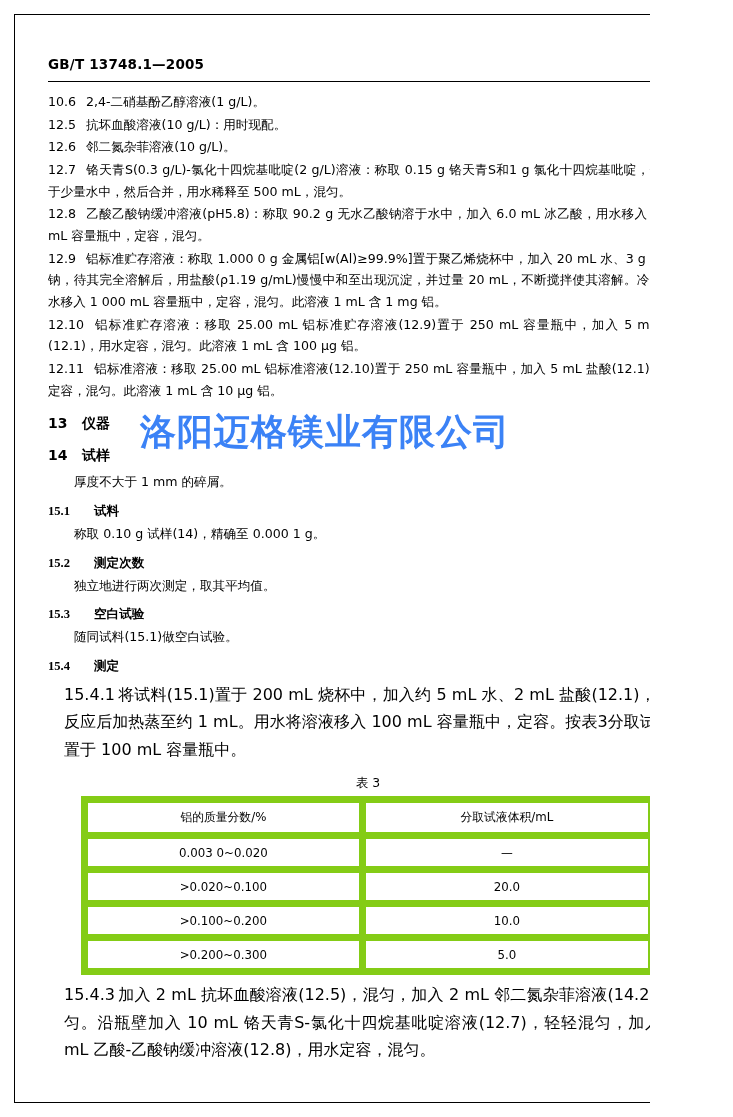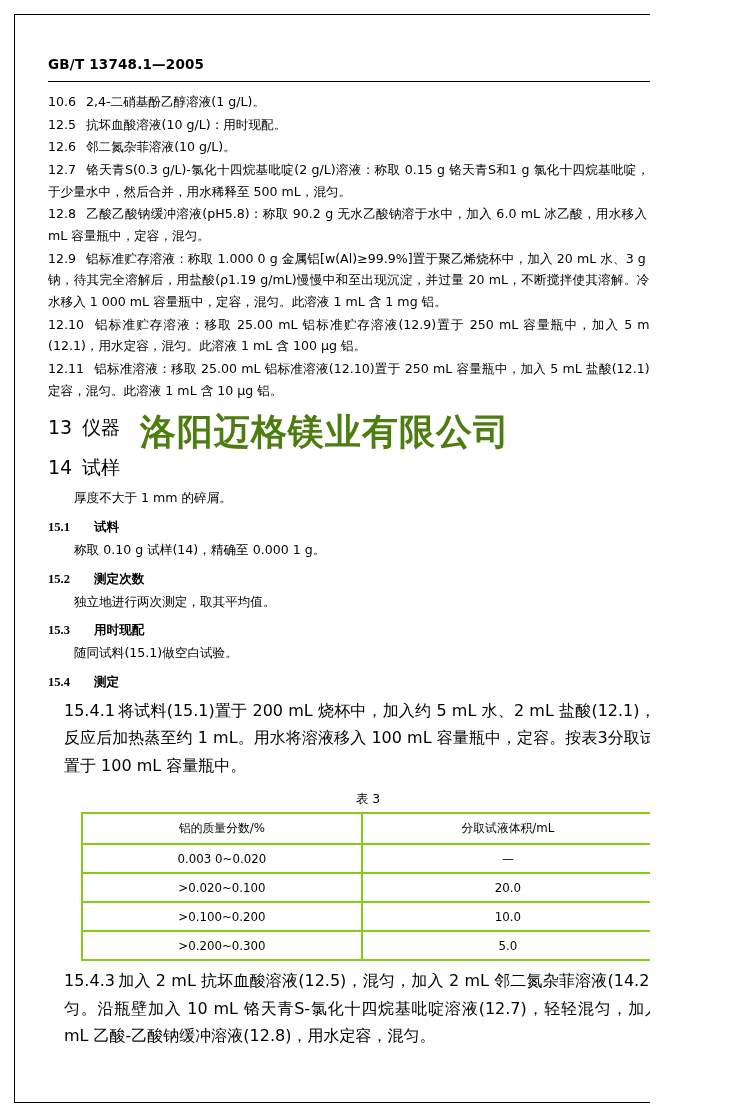--- a/index.html
+++ b/index.html
@@ -52,22 +52,22 @@
     text-align: justify;
   }
   .clause .num {
     display: inline-block;
     min-width: 38px;
   }
   .clause .num.wide {
     min-width: 46px;
   }
   .sec-head {
-    font-size: 19px;
-    font-weight: normal;
+    font-size: 14px;
+    font-weight: bold;
     margin: 14px 0 6px 0;
   }
   .sec-head .num {
     display: inline-block;
     min-width: 34px;
   }
   .sub-head {
     font-size: 12.6px;
     font-weight: bold;
     margin: 10px 0 3px 0;
@@ -99,36 +99,36 @@
     font-size: 12.4px;
     margin: 12px 0 4px 0;
   }
   table.data {
     border-collapse: collapse;
     width: 574px;
     margin: 0 auto;
     font-size: 11.8px;
   }
   table.data th, table.data td {
-    border: 2px solid #84cc16;
+    border: 7px solid #84cc16;
     text-align: center;
     padding: 5px 2px;
     font-weight: normal;
     height: 17px;
   }
   table.data th {
     padding: 6px 2px;
   }
   .watermark {
     position: absolute;
     left: 140px;
     top: 408px;
     font-size: 36px;
     font-weight: bold;
-    color: #4d7c0f;
+    color: #3b82f6;
     letter-spacing: 1px;
     white-space: nowrap;
     font-family: "DejaVu Sans", "Liberation Sans", sans-serif;
   }
 </style>
 </head>
 <body>
 
 <div class="page">
   <div class="border-frame"></div>
@@ -179,21 +179,21 @@
       <span class="num">15.1</span><span>试料</span>
     </div>
     <p class="body-line">称取 0.10 g 试样(14)，精确至 0.000 1 g。</p>
 
     <div class="sub-head">
       <span class="num">15.2</span><span>测定次数</span>
     </div>
     <p class="body-line">独立地进行两次测定，取其平均值。</p>
 
     <div class="sub-head">
-      <span class="num">15.3</span><span>用时现配</span>
+      <span class="num">15.3</span><span>空白试验</span>
     </div>
     <p class="body-line">随同试料(15.1)做空白试验。</p>
 
     <div class="sub-head">
       <span class="num">15.4</span><span>测定</span>
     </div>
 
     <p class="para">
       <span class="num">15.4.1</span><span>将试料(15.1)置于 200 mL 烧杯中，加入约 5 mL 水、2 mL 盐酸(12.1)，剧烈反应后加热蒸至约 1 mL。用水将溶液移入 100 mL 容量瓶中，定容。按表3分取试液，置于 100 mL 容量瓶中。</span>
     </p>

